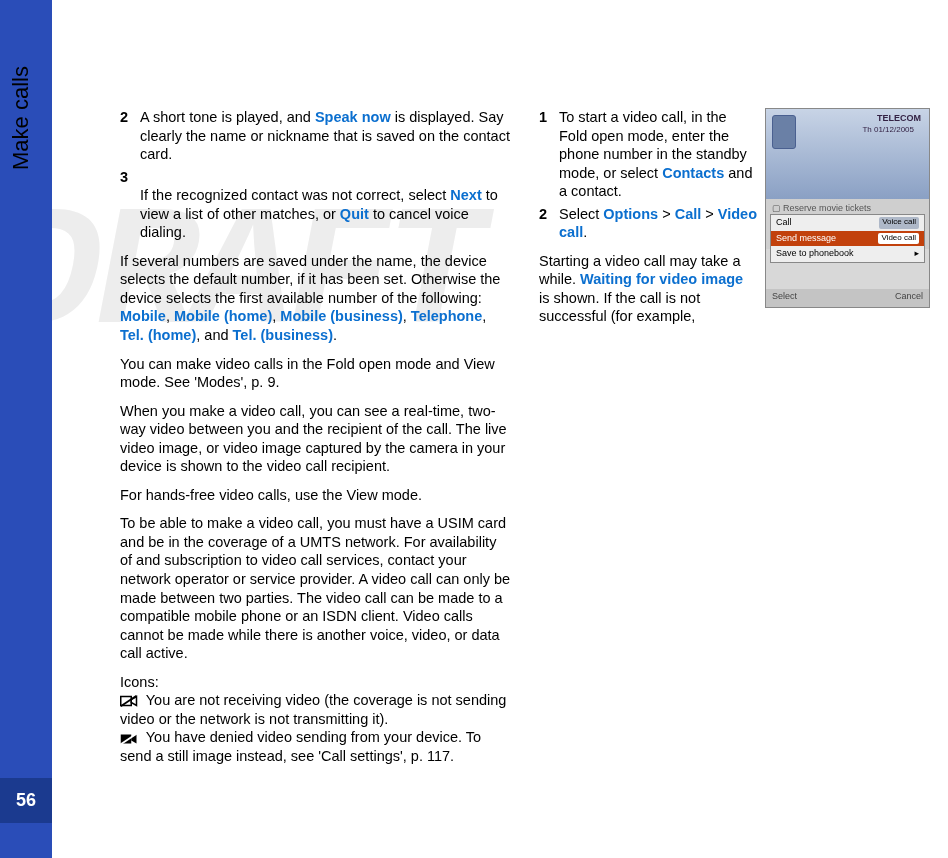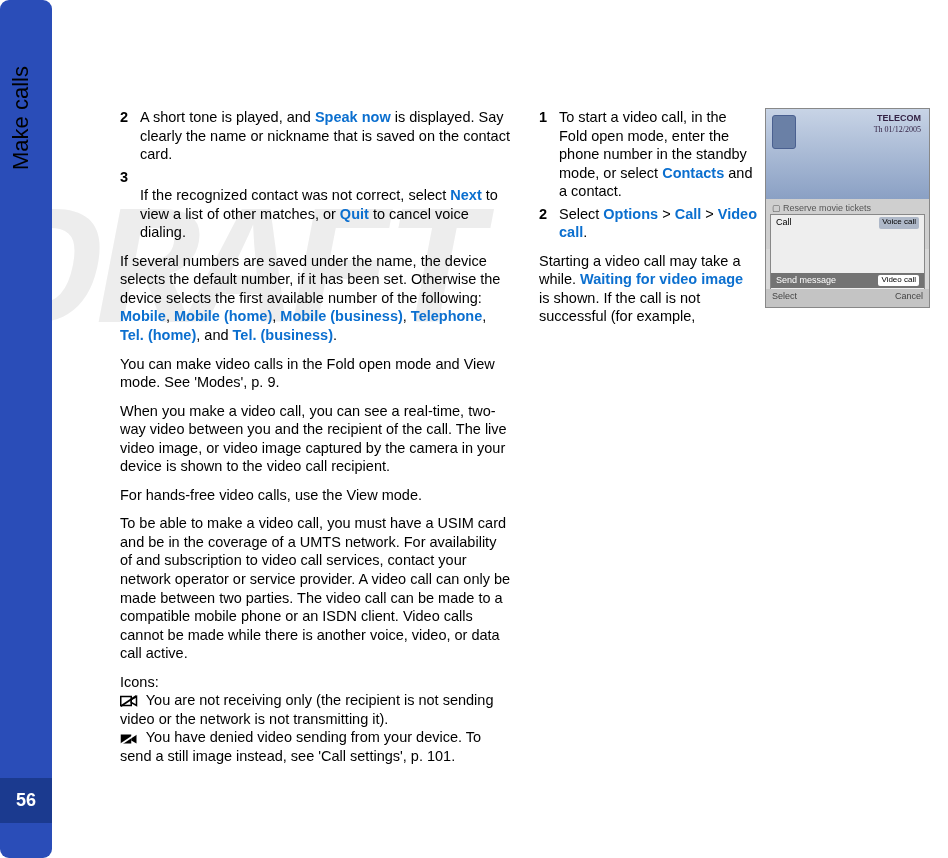--- a/index.html
+++ b/index.html
@@ -1,37 +1,37 @@
 <!DOCTYPE html>
 <html><head>
 <meta charset="utf-8">
 <style>
   * { margin: 0; padding: 0; box-sizing: border-box; }
   body { width: 948px; height: 858px; background: #fff; font-family: Arial, Helvetica, sans-serif; color: #000; position: relative; }
-  .bluebar { position: absolute; left: 0; top: 0; width: 52px; height: 858px; background: #2a4db8; border-radius: 9px; }
+  .bluebar { position: absolute; left: 0; top: 0; width: 52px; height: 858px; background: #2a4db8; }
   .bluebar-inner { position: absolute; left: 0; bottom: 35px; width: 52px; height: 45px; background: #1b3a8f; color: #fff; font-size: 18px; text-align: center; line-height: 45px; font-weight: bold; }
   .sidelabel { position: absolute; left: 58px; top: 100px; width: 24px; height: 140px; }
   .sidelabel span { display: block; transform: rotate(-90deg) translate(-70px, -50px); transform-origin: left top; white-space: nowrap; font-size: 22px; color: #000; font-family: "Trebuchet MS", sans-serif; }
   .content { position: absolute; left: 120px; top: 108px; width: 810px; height: 690px; column-count: 2; column-gap: 28px; column-fill: auto; font-size: 14.5px; line-height: 1.28; font-family: "Trebuchet MS", Arial, sans-serif; }
   .content p { margin-bottom: 10px; }
   .ol-item { display: flex; margin-bottom: 4px; }
   .ol-num { font-weight: bold; width: 20px; flex-shrink: 0; }
   .ol-body { flex: 1; }
   .link { color: #0b6fcf; font-weight: bold; text-align: right; }
   h2.video { font-size: 25px; font-weight: bold; margin: 14px 0 10px 0; font-family: "Trebuchet MS", sans-serif; }
   .icon-svg { width: 18px; height: 14px; vertical-align: middle; margin-right: 4px; }
   .floatimg { float: right; width: 165px; height: 200px; margin-left: 8px; border: 1px solid #888; background: #d8d8d8; position: relative; }
   .screen-top { position:absolute; top:0; left:0; right:0; height: 90px; background: linear-gradient(#c8d4e6, #8aa0c4); }
   .screen-top .battery { position:absolute; top:6px; left:6px; width:24px; height:34px; background:#6a80a6; border:1px solid #4a6090; border-radius:3px;}
   .screen-top .title { position:absolute; top:4px; right:8px; font-size:9px; color:#324; font-weight:bold; text-align:right; }
-  .screen-top .sub   { position:absolute; top:16px; right:8px; font-size:8px; color:#324; font-family:Liberation Serif, serif;}
+  .screen-top .sub   { position:absolute; top:16px; right:15px; font-size:8px; color:#324; }
   .screen-mid { position:absolute; top:90px; left:0; right:0; height:50px; background:#cfcfcf; font-size:9px; color:#555; padding:4px 6px; }
   .popup { position:absolute; top:105px; left:4px; right:4px; background:#eee; border:1px solid #888; font-size:9px;}
   .popup .prow { display:flex; justify-content:space-between; padding:2px 5px;}
-  .popup .prow.sel { background:#737373; color:#fff;margin-top:42px; }
+  .popup .prow.sel { background:#c2410c; color:#fff; }
   .popup .vcall { background:#aeb8c8; color:#000; padding:0 3px; border-radius:2px; font-size:8px;text-align:right;}
   .screen-bot { position:absolute; bottom:0; left:0; right:0; height:18px; background:#c4c4c4; display:flex; justify-content:space-between; font-size:9px; padding:2px 6px; color:#444;}
   .watermark { position:absolute; left:0; top:180px; font-size:170px; font-weight:bold; color:#ededed; font-family: Liberation Mono, monospace; letter-spacing: -6px; pointer-events:none; z-index:-1; font-style: italic;}
   .nowrapblock { break-inside: avoid; }
 </style>
 </head>
 <body>
 
 <div class="bluebar">
   <div class="bluebar-inner">56</div>
@@ -70,26 +70,26 @@
   <p>For hands-free video calls, use the View mode.</p>
 
   <p>To be able to make a video call, you must have a USIM card and be in the coverage of a UMTS network. For availability of and subscription to video call services, contact your network operator or service provider. A video call can only be made between two parties. The video call can be made to a compatible mobile phone or an ISDN client. Video calls cannot be made while there is another voice, video, or data call active.</p>
 
   <p>
     <span>Icons:</span><br>
     <svg class="icon-svg" viewBox="0 0 24 18">
         <rect x="1" y="3" width="14" height="12" fill="none" stroke="#000" stroke-width="2"></rect>
         <path d="M15 7 L22 3 L22 15 L15 11 Z" fill="none" stroke="#000" stroke-width="2"></path>
         <line x1="1" y1="16" x2="22" y2="2" stroke="#000" stroke-width="2.5"></line>
-      </svg><span> You are not receiving only (the recipient is not sending video or the network is not transmitting it).</span><br>
+      </svg><span> You are not receiving video (the coverage is not sending video or the network is not transmitting it).</span><br>
     <svg class="icon-svg" viewBox="0 0 24 18">
         <rect x="1" y="3" width="14" height="12" fill="#000"></rect>
         <path d="M15 7 L22 3 L22 15 L15 11 Z" fill="#000"></path>
         <line x1="1" y1="16" x2="22" y2="2" stroke="#fff" stroke-width="2.5"></line>
-      </svg><span> You have denied video sending from your device. To send a still image instead, see 'Call settings', p. 101.</span>
+      </svg><span> You have denied video sending from your device. To send a still image instead, see 'Call settings', p. 117.</span>
   </p>
 
   <div class="nowrapblock">
     <div class="floatimg">
       <div class="screen-top">
         <div class="battery"></div>
         <div class="title">TELECOM</div>
         <div class="sub">Th 01/12/2005</div>
       </div>
       <div class="screen-mid">

